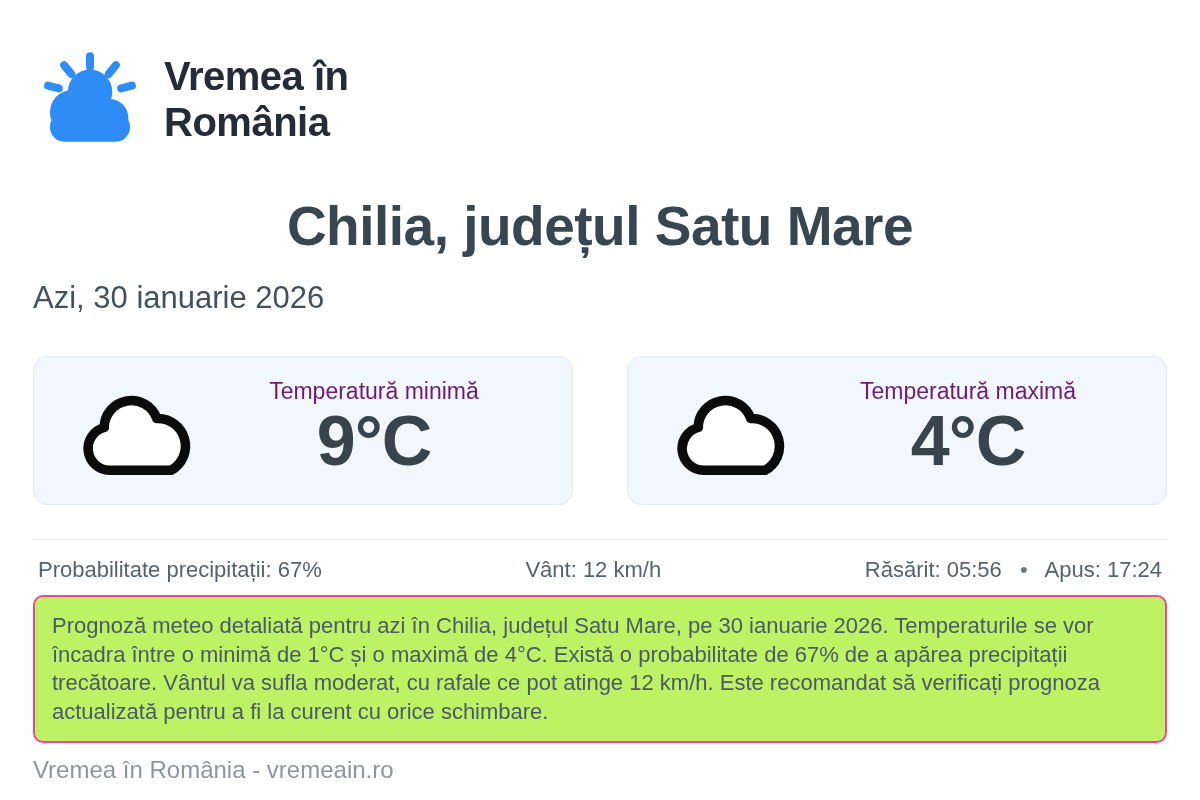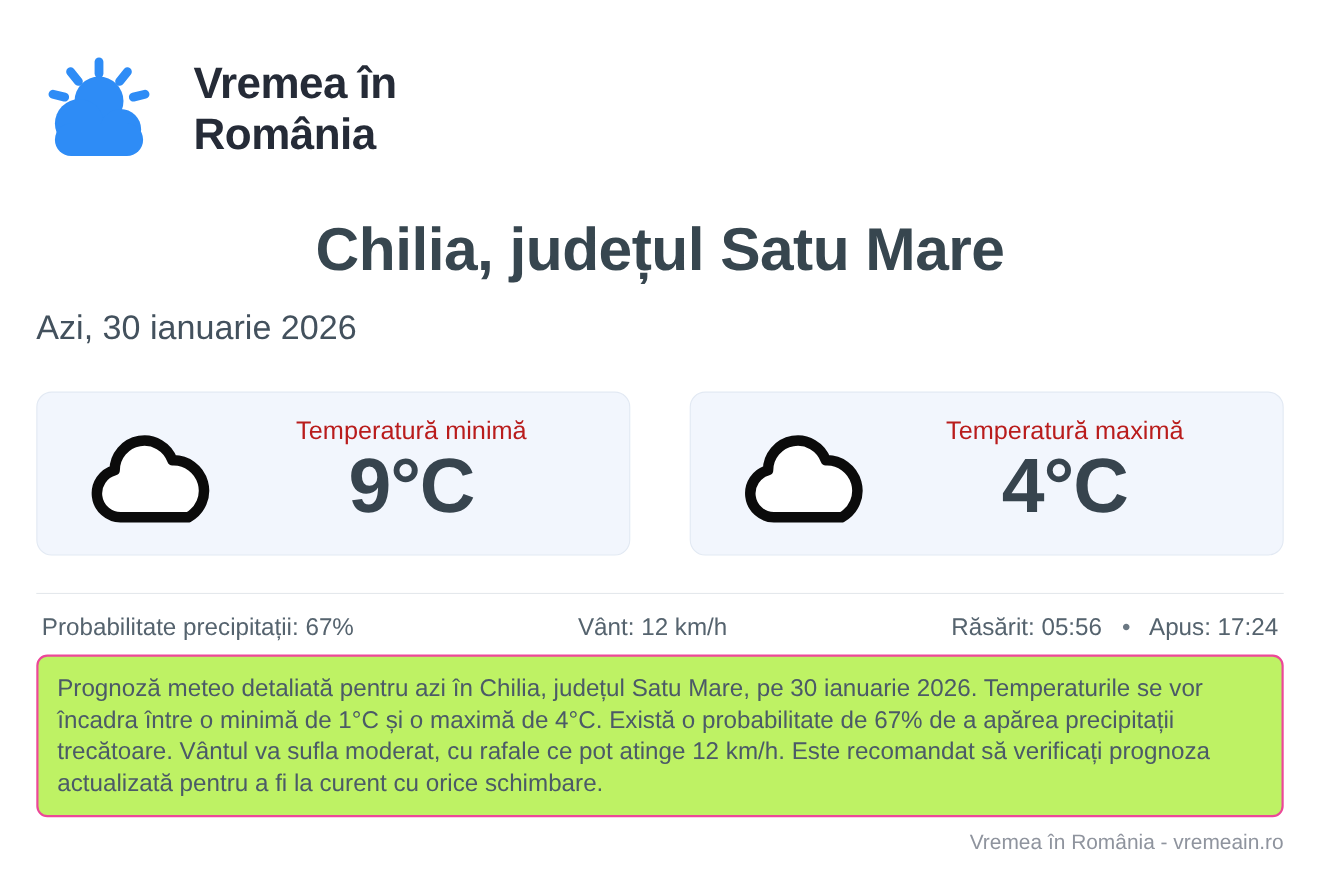--- a/index.html
+++ b/index.html
@@ -14,21 +14,21 @@
     height: 800px;
     box-sizing: border-box;
     padding: 0 33px;
     overflow: hidden;
     background: #ffffff;
   }
   
   .logo {
     display: flex;
     align-items: center;
-    gap: 36px;
+    gap: 24px;
     margin: 50px 0 0 7px;
     width: fit-content;
     cursor: pointer;
   }
   .logo-text {
     font-size: 40px;
     font-weight: 800;
     letter-spacing: -0.5px;
     line-height: 1.15;
     color: #252b37;
@@ -67,21 +67,21 @@
     padding: 0 20px 0 40px;
   }
   .card svg { flex: none; }
   .card-col {
     flex: 1;
     text-align: center;
     margin-top: -4px;
   }
   .card-label {
     font-size: 23px;
-    color: #b91c1c;
+    color: #701a75;
   }
   .card-value {
     font-size: 70px;
     font-weight: 800;
     line-height: 1.05;
     color: #37444e;
     letter-spacing: -1px;
   }
   
   .divider {
@@ -111,22 +111,22 @@
     border: 2px solid #ec4899;
     border-radius: 10px;
     padding: 15px 17px;
     font-size: 22px;
     line-height: 1.3;
     color: #4b5a67;
   }
   
   .footer {
     margin-top: 13px;
-    text-align: right;
-    font-size: 19px;
+    text-align: left;
+    font-size: 24px;
     color: #8f949e;
   }
 </style>
 </head>
 <body>
 
 <div class="page">
 
   <header class="logo">
     <svg width="100" height="98" viewBox="0 0 112 110" aria-hidden="true">

